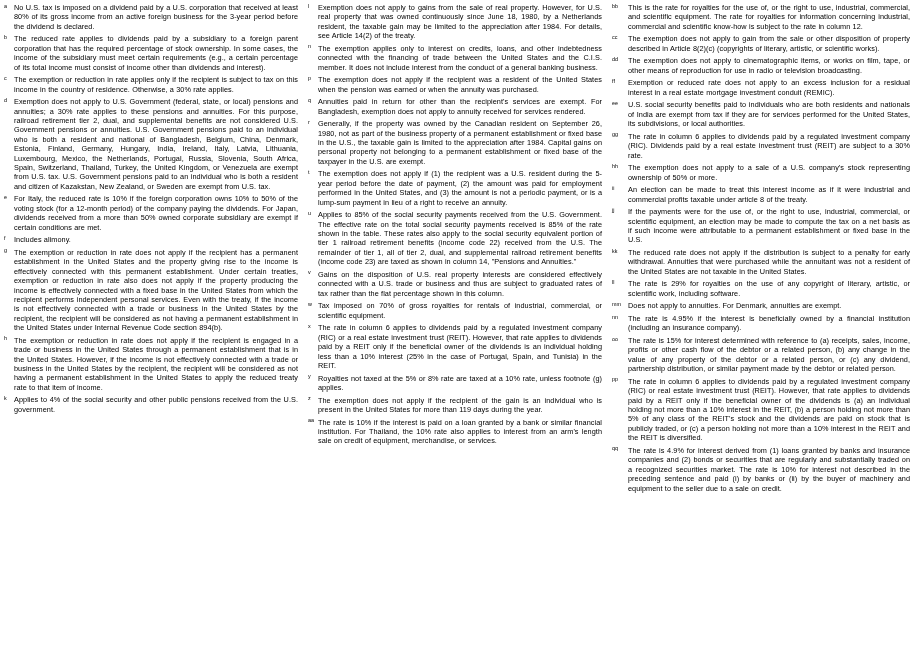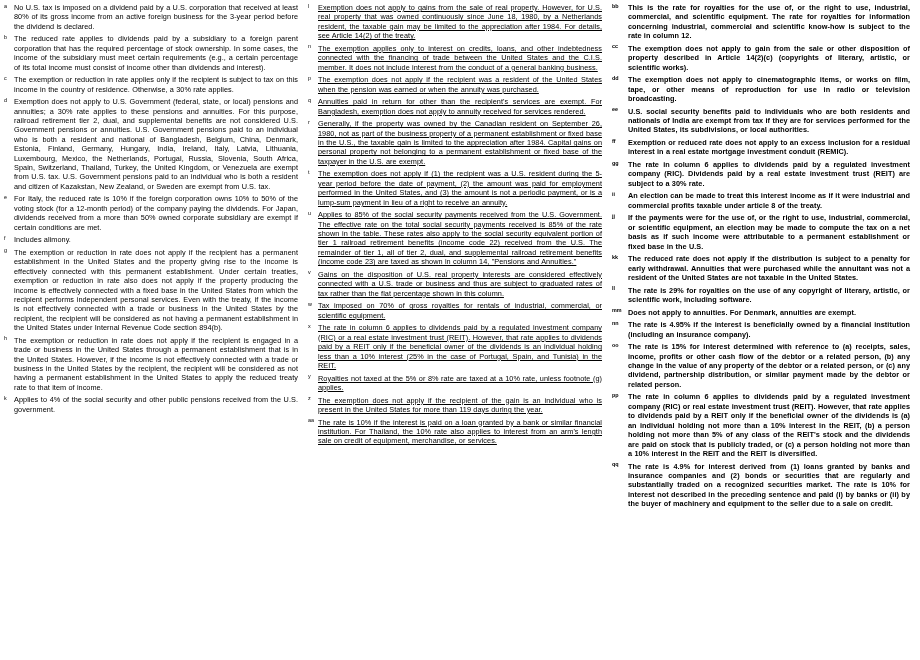--- a/index.html
+++ b/index.html
@@ -19,35 +19,34 @@
     width: 920px;
     height: 629px;
     display: flex;
     padding: 3px 4px 2px 3px;
     gap: 9px;
   }
   .column {
     flex: 0 0 auto;
   }
   .column-1 { width: 295px; }
-  .column-2 { width: 295px; text-decoration: underline; }
+  .column-2 { width: 295px; }
   .column-3 { width: 299px; }
   .footnote {
     position: relative;
     padding-left: 11px;
     margin-bottom: 3.2px;
     font-size: 7.3px;
     line-height: 9.4px;
     text-align: justify;
     letter-spacing: 0.05px;
     word-spacing: 0.2px;
   }
   .column-3 .footnote {
     padding-left: 17px;
-    font-weight: bold;
   }
   .marker {
     position: absolute;
     left: 1px;
     top: -1.5px;
     font-size: 5.4px;
     line-height: 9.4px;
     letter-spacing: 0;
   }
 </style>
@@ -76,25 +75,26 @@
       <div class="footnote"><span class="marker">u</span><span class="fn-text">Applies to 85% of the social security payments received from the U.S. Government. The effective rate on the total social security payments received is 85% of the rate shown in the table. These rates also apply to the social security equivalent portion of tier 1 railroad retirement benefits (income code 22) received from the U.S. The remainder of tier 1, all of tier 2, dual, and supplemental railroad retirement benefits (income code 23) are taxed as shown in column 14, "Pensions and Annuities."</span></div>
       <div class="footnote"><span class="marker">v</span><span class="fn-text">Gains on the disposition of U.S. real property interests are considered effectively connected with a U.S. trade or business and thus are subject to graduated rates of tax rather than the flat percentage shown in this column.</span></div>
       <div class="footnote"><span class="marker">w</span><span class="fn-text">Tax imposed on 70% of gross royalties for rentals of industrial, commercial, or scientific equipment.</span></div>
       <div class="footnote"><span class="marker">x</span><span class="fn-text">The rate in column 6 applies to dividends paid by a regulated investment company (RIC) or a real estate investment trust (REIT). However, that rate applies to dividends paid by a REIT only if the beneficial owner of the dividends is an individual holding less than a 10% interest (25% in the case of Portugal, Spain, and Tunisia) in the REIT.</span></div>
       <div class="footnote"><span class="marker">y</span><span class="fn-text">Royalties not taxed at the 5% or 8% rate are taxed at a 10% rate, unless footnote (g) applies.</span></div>
       <div class="footnote"><span class="marker">z</span><span class="fn-text">The exemption does not apply if the recipient of the gain is an individual who is present in the United States for more than 119 days during the year.</span></div>
       <div class="footnote"><span class="marker">aa</span><span class="fn-text">The rate is 10% if the interest is paid on a loan granted by a bank or similar financial institution. For Thailand, the 10% rate also applies to interest from an arm's length sale on credit of equipment, merchandise, or services.</span></div>
     </div>
   <div class="column column-3">
       <div class="footnote"><span class="marker">bb</span><span class="fn-text">This is the rate for royalties for the use of, or the right to use, industrial, commercial, and scientific equipment. The rate for royalties for information concerning industrial, commercial and scientific know-how is subject to the rate in column 12.</span></div>
-      <div class="footnote"><span class="marker">cc</span><span class="fn-text">The exemption does not apply to gain from the sale or other disposition of property described in Article 14(2)(c) (copyrights of literary, artistic, or scientific works).</span></div>
+      <div class="footnote"><span class="marker">cc</span><span class="fn-text">The exemption does not apply to gain from the sale or other disposition of property described in Article 8(2)(c) (copyrights of literary, artistic, or scientific works).</span></div>
       <div class="footnote"><span class="marker">dd</span><span class="fn-text">The exemption does not apply to cinematographic items, or works on film, tape, or other means of reproduction for use in radio or television broadcasting.</span></div>
+      <div class="footnote"><span class="marker">ff</span><span class="fn-text">Exemption or reduced rate does not apply to an excess inclusion for a residual interest in a real estate mortgage investment conduit (REMIC).</span></div>
       <div class="footnote"><span class="marker">ee</span><span class="fn-text">U.S. social security benefits paid to individuals who are both residents and nationals of India are exempt from tax if they are for services performed for the United States, its subdivisions, or local authorities.</span></div>
-      <div class="footnote"><span class="marker">ff</span><span class="fn-text">Exemption or reduced rate does not apply to an excess inclusion for a residual interest in a real estate mortgage investment conduit (REMIC).</span></div>
       <div class="footnote"><span class="marker">gg</span><span class="fn-text">The rate in column 6 applies to dividends paid by a regulated investment company (RIC). Dividends paid by a real estate investment trust (REIT) are subject to a 30% rate.</span></div>
+      <div class="footnote"><span class="marker">hh</span><span class="fn-text">The exemption does not apply to a sale of a U.S. company's stock representing ownership of 50% or more.</span></div>
       <div class="footnote"><span class="marker">ii</span><span class="fn-text">An election can be made to treat this interest income as if it were industrial and commercial profits taxable under article 8 of the treaty.</span></div>
       <div class="footnote"><span class="marker">jj</span><span class="fn-text">If the payments were for the use of, or the right to use, industrial, commercial, or scientific equipment, an election may be made to compute the tax on a net basis as if such income were attributable to a permanent establishment or fixed base in the U.S.</span></div>
       <div class="footnote"><span class="marker">kk</span><span class="fn-text">The reduced rate does not apply if the distribution is subject to a penalty for early withdrawal. Annuities that were purchased while the annuitant was not a resident of the United States are not taxable in the United States.</span></div>
       <div class="footnote"><span class="marker">ll</span><span class="fn-text">The rate is 29% for royalties on the use of any copyright of literary, artistic, or scientific work, including software.</span></div>
       <div class="footnote"><span class="marker">mm</span><span class="fn-text">Does not apply to annuities. For Denmark, annuities are exempt.</span></div>
       <div class="footnote"><span class="marker">nn</span><span class="fn-text">The rate is 4.95% if the interest is beneficially owned by a financial institution (including an insurance company).</span></div>
       <div class="footnote"><span class="marker">oo</span><span class="fn-text">The rate is 15% for interest determined with reference to (a) receipts, sales, income, profits or other cash flow of the debtor or a related person, (b) any change in the value of any property of the debtor or a related person, or (c) any dividend, partnership distribution, or similar payment made by the debtor or related person.</span></div>
       <div class="footnote"><span class="marker">pp</span><span class="fn-text">The rate in column 6 applies to dividends paid by a regulated investment company (RIC) or real estate investment trust (REIT). However, that rate applies to dividends paid by a REIT only if the beneficial owner of the dividends is (a) an individual holding not more than a 10% interest in the REIT, (b) a person holding not more than 5% of any class of the REIT's stock and the dividends are paid on stock that is publicly traded, or (c) a person holding not more than a 10% interest in the REIT and the REIT is diversified.</span></div>
       <div class="footnote"><span class="marker">qq</span><span class="fn-text">The rate is 4.9% for interest derived from (1) loans granted by banks and insurance companies and (2) bonds or securities that are regularly and substantially traded on a recognized securities market. The rate is 10% for interest not described in the preceding sentence and paid (i) by banks or (ii) by the buyer of machinery and equipment to the seller due to a sale on credit.</span></div>
     </div>

